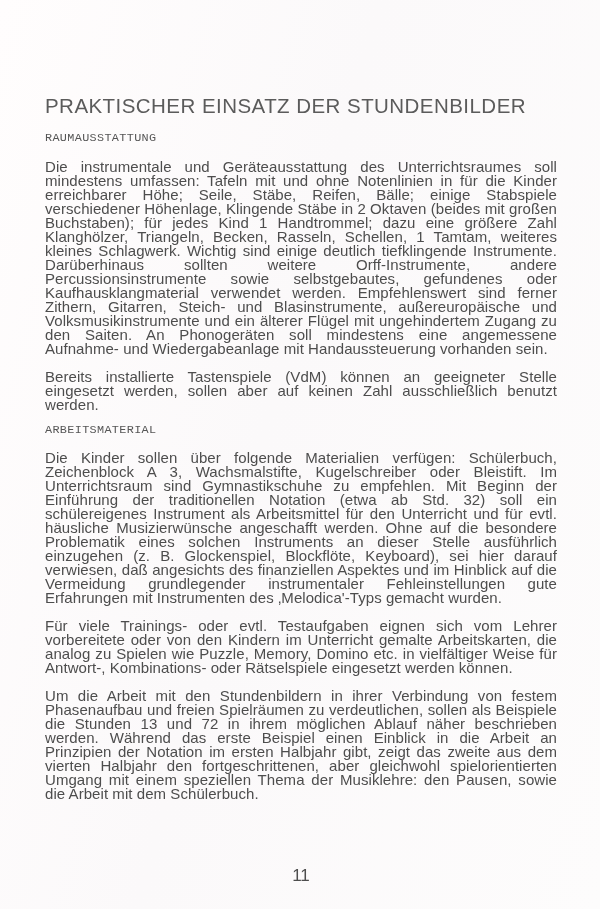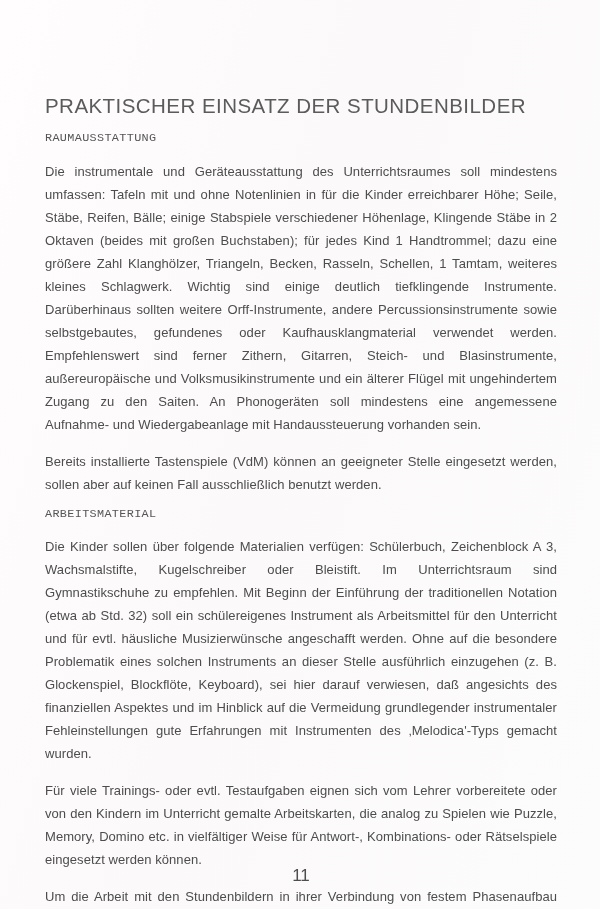--- a/index.html
+++ b/index.html
@@ -54,22 +54,22 @@
     letter-spacing: 0.35px;
     color: #565656;
     margin: 0 0 8px 0;
     font-weight: 400;
     font-family: Liberation Mono, monospace;
   }
   .section-heading.spaced-top {
     margin-top: 2px;
   }
   p.body-text {
-    font-size: 13px;
-    line-height: 23px;
+    font-size: 15px;
+    line-height: 14px;
     text-align: justify;
     text-justify: inter-word;
     color: #4d4d4d;
     margin: 14px 0 11px 0;
     letter-spacing: 0.06px;
     hyphens: manual;
   }
   p.body-text:last-child {
     margin-bottom: 0;
   }
@@ -93,21 +93,21 @@
 <div class="page">
   <div class="page-inner">
 
     <h1 class="doc-title">PRAKTISCHER EINSATZ DER STUNDENBILDER</h1>
 
     <div class="content">
 
       <div class="block">
         <h2 class="section-heading">RAUMAUSSTATTUNG</h2>
         <p class="body-text">Die instrumentale und Geräteausstattung des Unterrichtsraumes soll mindestens umfassen: Tafeln mit und ohne Notenlinien in für die Kinder erreichbarer Höhe; Seile, Stäbe, Reifen, Bälle; einige Stabspiele verschiedener Höhenlage, Klingende Stäbe in 2 Oktaven (beides mit großen Buchstaben); für jedes Kind 1 Handtrommel; dazu eine größere Zahl Klanghölzer, Triangeln, Becken, Rasseln, Schellen, 1 Tamtam, weiteres kleines Schlagwerk. Wichtig sind einige deutlich tiefklingende Instrumente. Darüberhinaus sollten weitere Orff-Instrumente, andere Percussionsinstrumente sowie selbstgebautes, gefundenes oder Kaufhausklangmaterial verwendet werden. Empfehlenswert sind ferner Zithern, Gitarren, Steich- und Blasinstrumente, außereuropäische und Volksmusikinstrumente und ein älterer Flügel mit ungehindertem Zugang zu den Saiten. An Phonogeräten soll mindestens eine angemessene Aufnahme- und Wiedergabeanlage mit Handaussteuerung vorhanden sein.</p>
-        <p class="body-text">Bereits installierte Tastenspiele (VdM) können an geeigneter Stelle eingesetzt werden, sollen aber auf keinen Fall ausschließlich benutzt werden.</p>
+        <p class="body-text">Bereits installierte Tastenspiele (VdM) können an geeigneter Stelle eingesetzt werden, sollen aber auf keinen Zahl ausschließlich benutzt werden.</p>
       </div>
 
       <div class="block">
         <h2 class="section-heading spaced-top">ARBEITSMATERIAL</h2>
         <p class="body-text">Die Kinder sollen über folgende Materialien verfügen: Schülerbuch, Zeichenblock A 3, Wachsmalstifte, Kugelschreiber oder Bleistift. Im Unterrichtsraum sind Gymnastikschuhe zu empfehlen. Mit Beginn der Einführung der traditionellen Notation (etwa ab Std. 32) soll ein schülereigenes Instrument als Arbeitsmittel für den Unterricht und für evtl. häusliche Musizierwünsche angeschafft werden. Ohne auf die besondere Problematik eines solchen Instruments an dieser Stelle ausführlich einzugehen (z. B. Glockenspiel, Blockflöte, Keyboard), sei hier darauf verwiesen, daß angesichts des finanziellen Aspektes und im Hinblick auf die Vermeidung grundlegender instrumentaler Fehleinstellungen gute Erfahrungen mit Instrumenten des ‚Melodica'-Typs gemacht wurden.</p>
         <p class="body-text">Für viele Trainings- oder evtl. Testaufgaben eignen sich vom Lehrer vorbereitete oder von den Kindern im Unterricht gemalte Arbeitskarten, die analog zu Spielen wie Puzzle, Memory, Domino etc. in vielfältiger Weise für Antwort-, Kombinations- oder Rätselspiele eingesetzt werden können.</p>
       </div>
 
       <div class="block">
         <p class="body-text">Um die Arbeit mit den Stundenbildern in ihrer Verbindung von festem Phasenaufbau und freien Spielräumen zu verdeutlichen, sollen als Beispiele die Stunden 13 und 72 in ihrem möglichen Ablauf näher beschrieben werden. Während das erste Beispiel einen Einblick in die Arbeit an Prinzipien der Notation im ersten Halbjahr gibt, zeigt das zweite aus dem vierten Halbjahr den fortgeschrittenen, aber gleichwohl spielorientierten Umgang mit einem speziellen Thema der Musiklehre: den Pausen, sowie die Arbeit mit dem Schülerbuch.</p>

